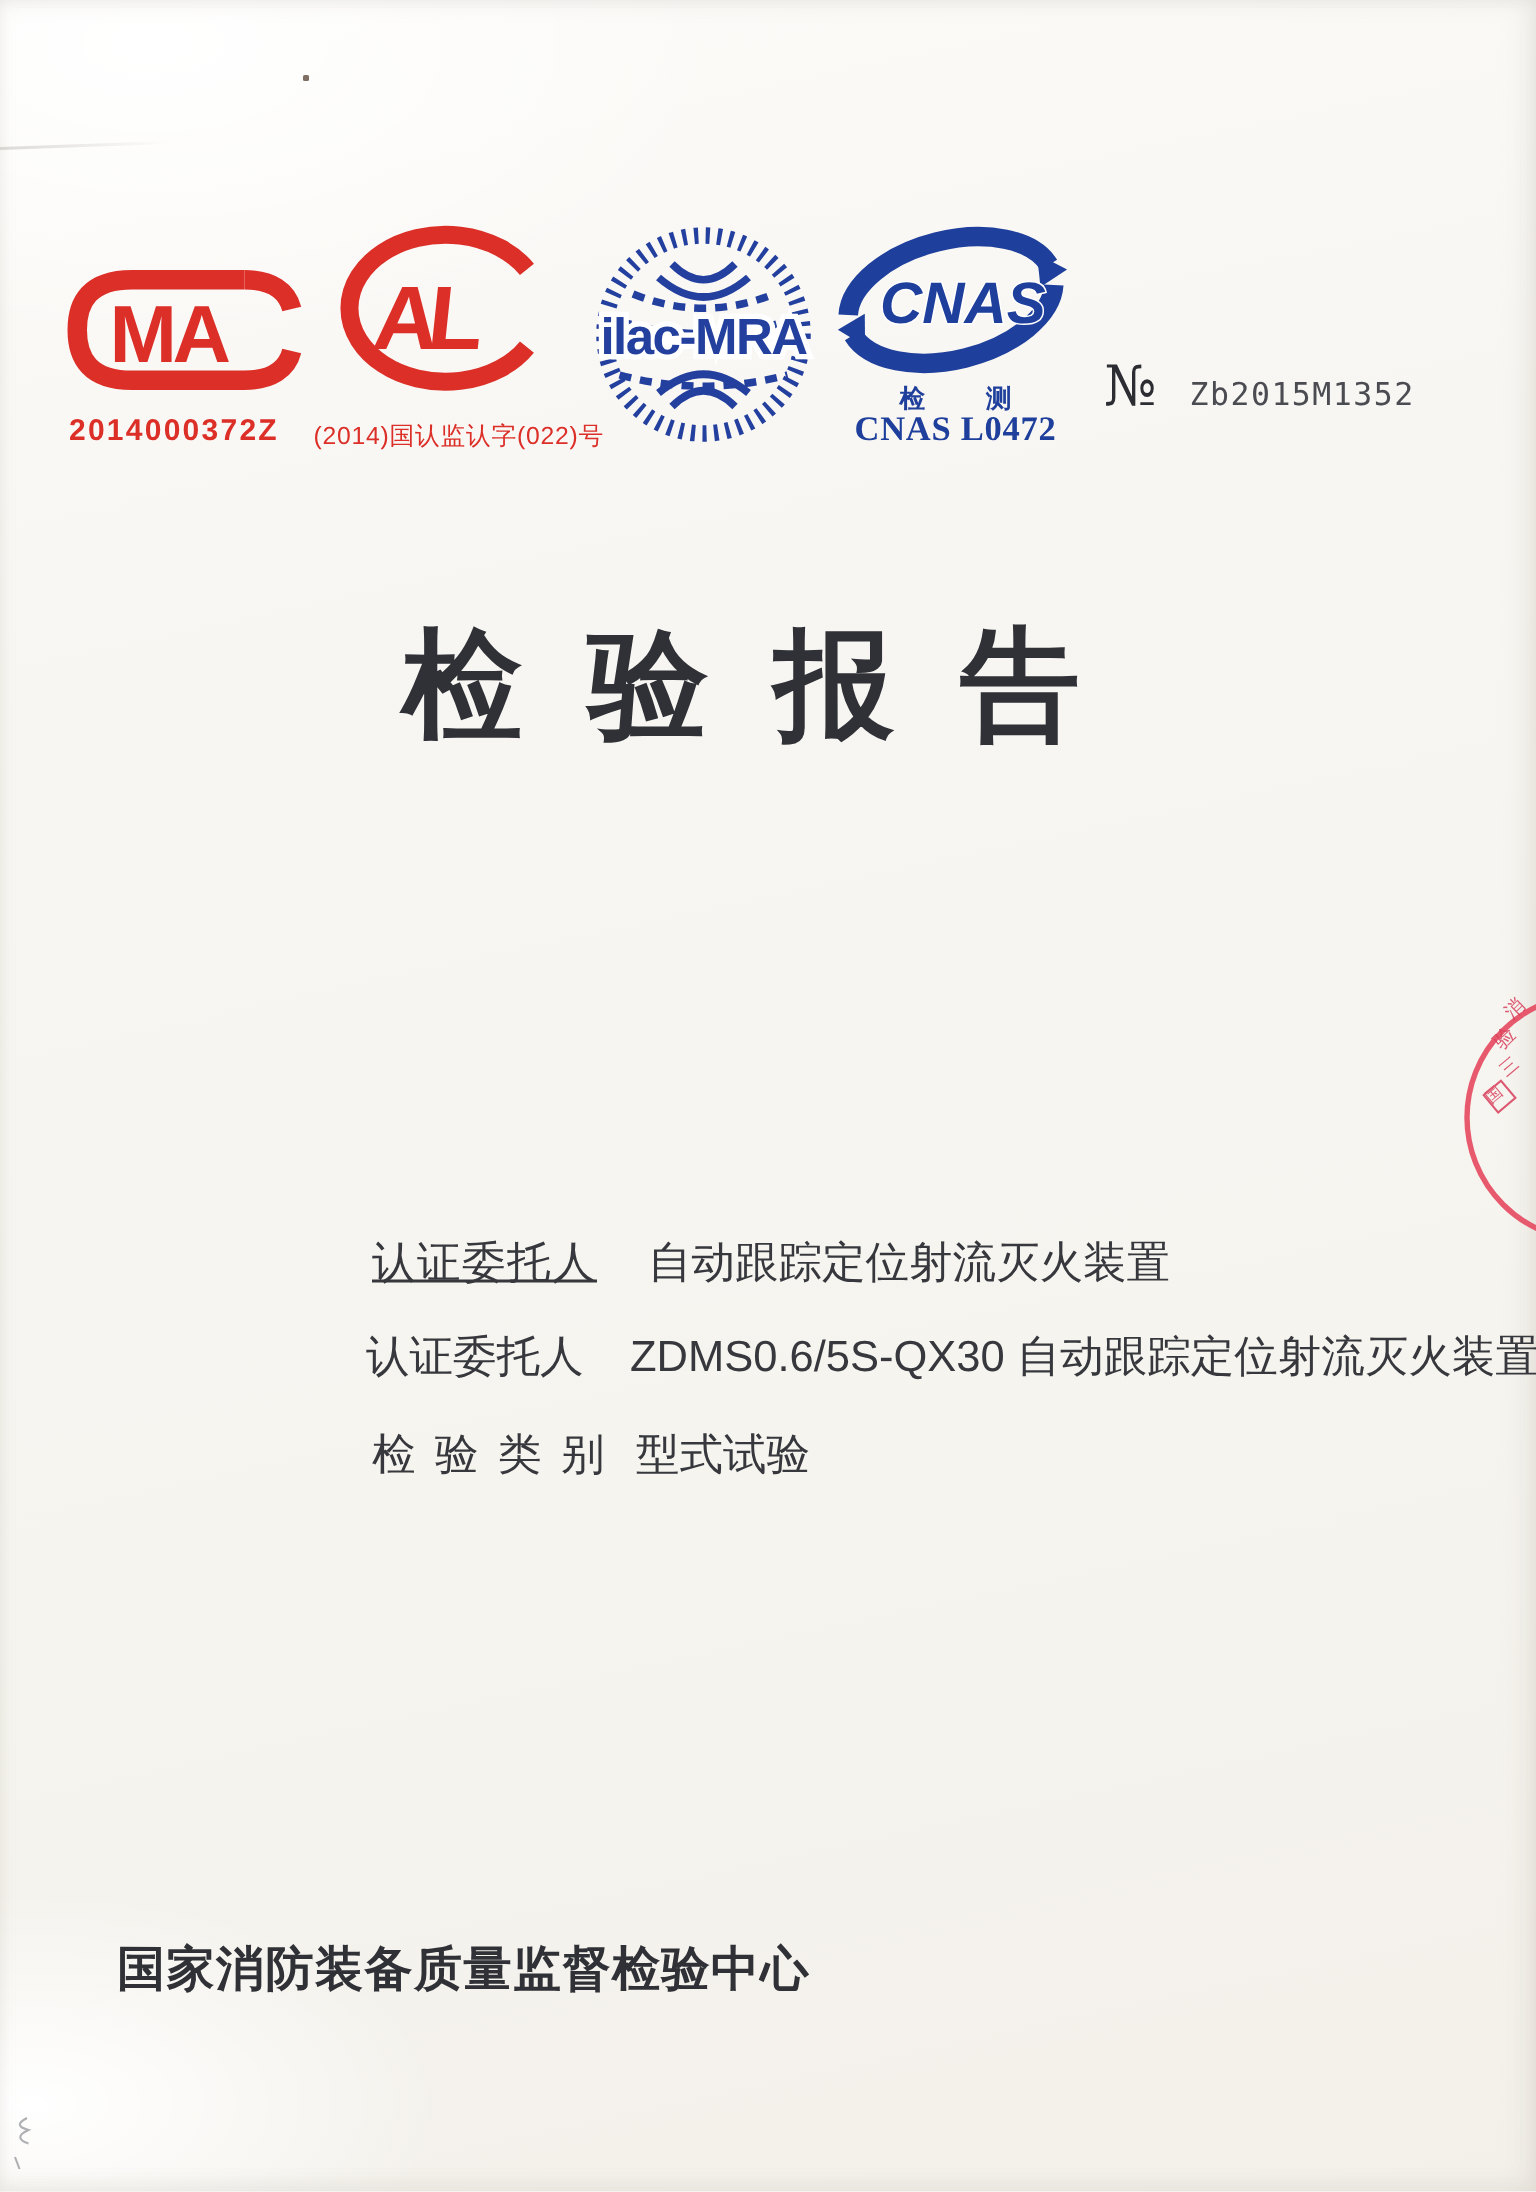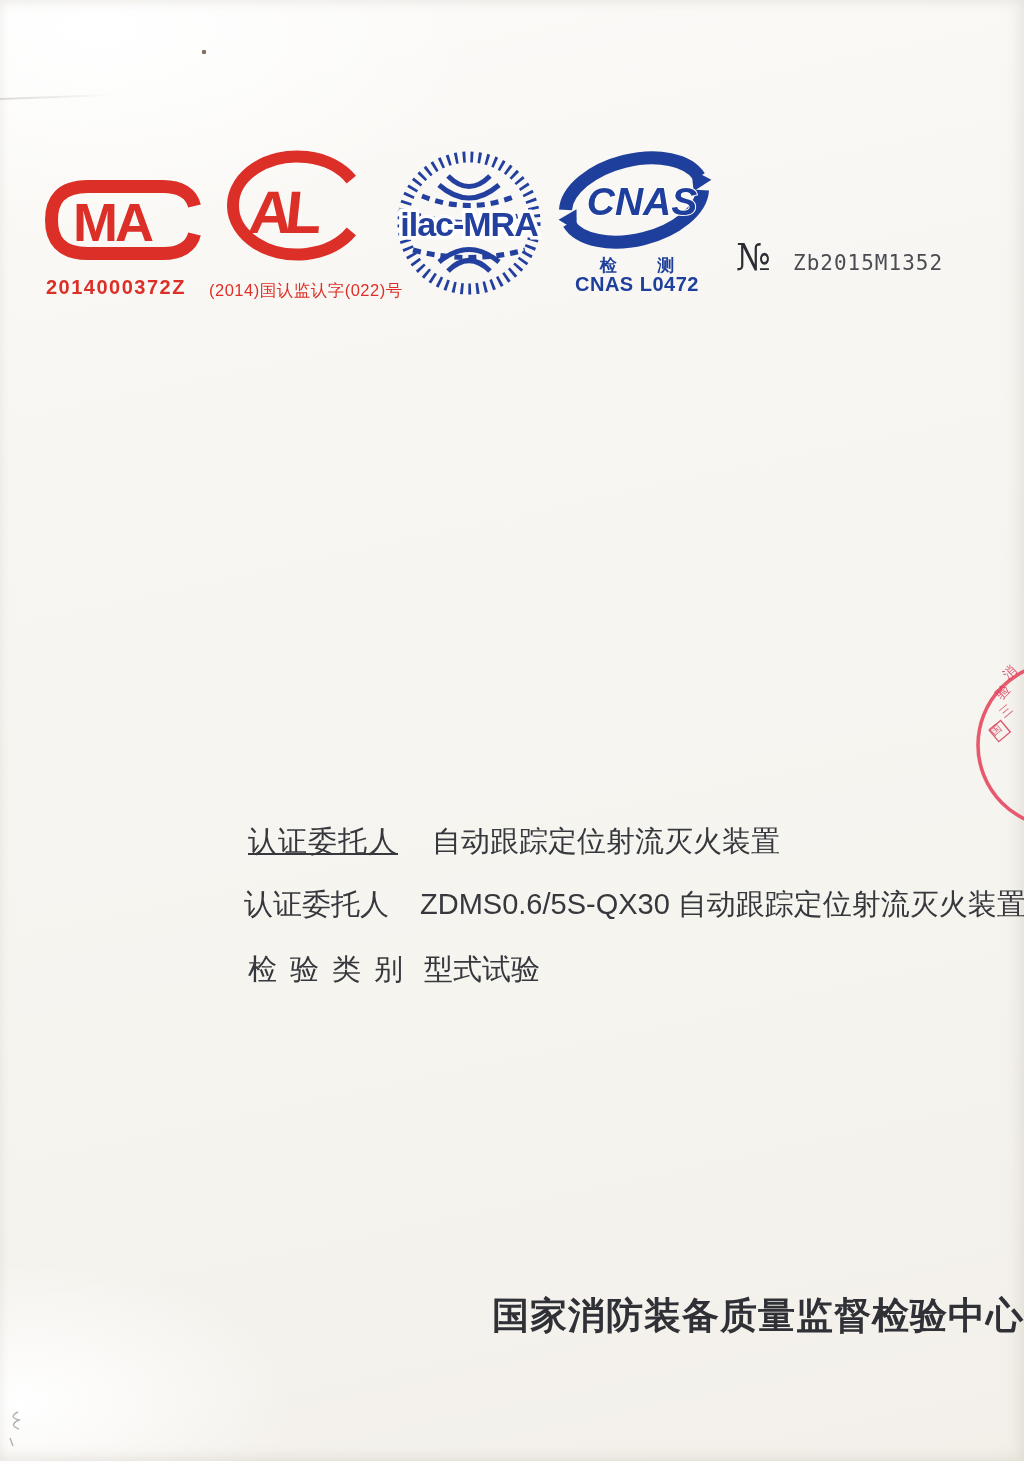--- a/index.html
+++ b/index.html
@@ -14,38 +14,38 @@
       linear-gradient(168deg, #fcfbf9 0%, #f8f6f2 28%, #f6f4ef 65%, #f3f0ea 100%);
     box-shadow: inset -7px 0 16px rgba(178,172,160,.16), inset 0 -5px 12px rgba(178,172,160,.10), inset 0 3px 8px rgba(178,172,160,.08);
   }
 
   .abs { position: absolute; }
 
   
   .cma-num   { left:46px;  top:276px; font-size:20px; font-weight:bold; color:#dc2f28; letter-spacing:1.5px; }
   .cal-num   { left:209px; top:280px; font-size:16.5px; font-weight:normal; color:#dc2f28; letter-spacing:0.5px; }
   .cnas-test { left:567px; top:254px; width:140px; text-align:center; font-size:17px; font-weight:bold; color:#1e3f9b; letter-spacing:18px; text-indent:18px; }
-  .cnas-no   { left:563px; top:273px; width:148px; text-align:center; font-size:20px; font-weight:bold; color:#1e3f9b; letter-spacing:0.5px; }
+  .cnas-no   { left:563px; top:273px; width:148px; text-align:center; font-size:23px; font-weight:bold; color:#1e3f9b; letter-spacing:0.5px;font-family:Liberation Serif, serif; }
 
   .report-no { left:736px; top:236px; display:flex; align-items:baseline; }
   .report-no .sym { font-family:"DejaVu Serif", serif; font-size:37px; color:#2b2d33; }
   .report-no .num { font-family:"DejaVu Sans Mono", monospace; font-size:21px; color:#4b4c52; letter-spacing:1px; margin-left:22px; }
 
   .doc-title { left:268px; top:404px; font-size:80px; font-weight:700; color:#2f3137; letter-spacing:44px; white-space:nowrap; }
 
   .field-row { font-size:29px; color:#36383d; white-space:nowrap; }
   .field-row .flabel { display:inline-block; }
   .row-1 { left:248px; top:822px; }
   .row-2 { left:244px; top:885px; }
   .row-3 { left:248px; top:950px; }
   .row-1 .flabel { width:184px; letter-spacing:1px;text-decoration:underline; }
   .row-2 .flabel { width:176px; letter-spacing:0; }
   .row-3 .flabel { width:176px; letter-spacing:13px; }
 
-  .issuer { left:0; top:1291px; width:1024px; text-align:right; padding-left:36px; font-size:37px; font-weight:700; color:#2f3136; letter-spacing:1px; }
+  .issuer { left:0; top:1291px; width:1024px; text-align:left; padding-left:78px; font-size:32px; font-weight:700; color:#2f3136; letter-spacing:1px; }
 
   
   .speck  { left:202px; top:50px; width:4px; height:4px; background:#6a564a; border-radius:1px; opacity:.85; }
   .crease { left:0; top:96px; width:112px; height:2px; background:linear-gradient(to right, rgba(186,184,178,.5), rgba(186,184,178,0)); transform:rotate(-2deg); }
   .stamp  { left:975px; top:650px; width:49px; height:185px; }
   .pencil { left:4px; top:1406px; width:24px; height:46px; }
 </style>
 </head>
 <body>
 
@@ -88,20 +88,21 @@
     <text x="86" y="67" text-anchor="middle" font-size="39" font-weight="900" font-style="italic" fill="#1e3f9b" stroke="#ffffff" stroke-width="2" paint-order="stroke" font-family="Liberation Sans, sans-serif">CNAS</text>
   </svg>
   <div class="abs cnas-test">检 测</div>
   <div class="abs cnas-no">CNAS L0472</div>
 
   <div class="abs report-no">
     <span class="sym">№</span>
     <span class="num">Zb2015M1352</span>
   </div>
 
+  <div class="abs doc-title">检验报告</div>
 
   <svg class="abs stamp" viewBox="0 0 49 185">
     <circle cx="85" cy="95" r="82" fill="none" stroke="#e5485e" stroke-width="3.6" opacity=".9"></circle>
     <g fill="#d8405c" opacity=".85" font-family="Liberation Sans, sans-serif">
       <text x="33" y="30" font-size="13" transform="rotate(-44 33 30)">消</text>
       <text x="26" y="50" font-size="14" transform="rotate(-44 26 50)">验</text>
       <text x="29" y="68" font-size="12" transform="rotate(-40 29 68)">三</text>
       <rect x="17" y="74" width="15" height="15" fill="none" stroke="#d8405c" stroke-width="1.4" transform="rotate(-40 24 81)"></rect>
       <text x="19" y="86" font-size="11" transform="rotate(-40 19 86)">国</text>
     </g>

